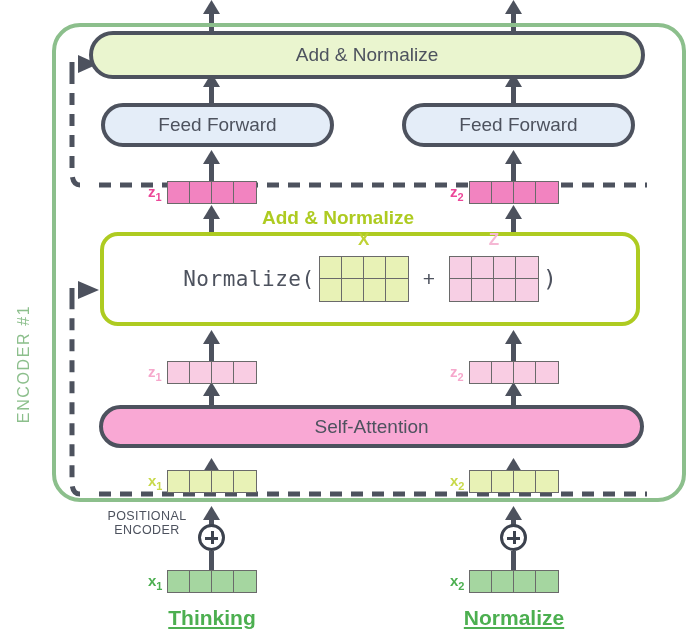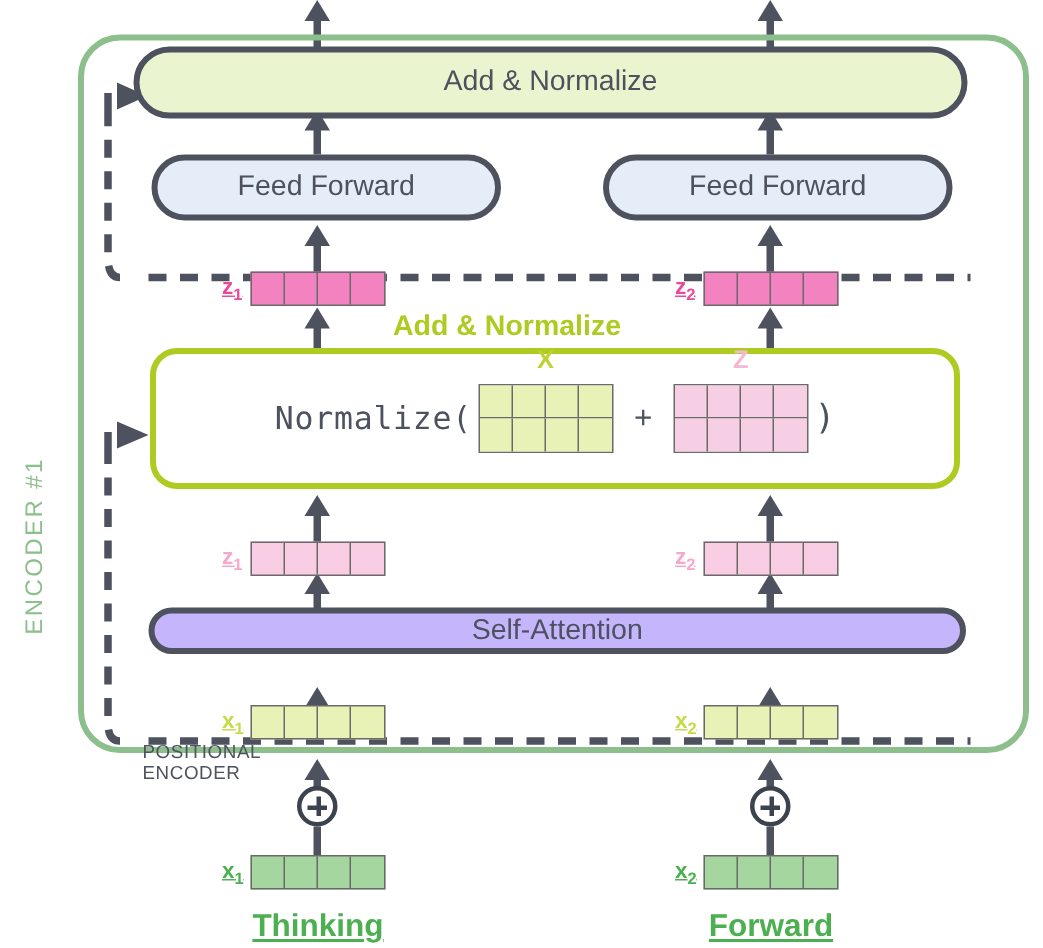--- a/index.html
+++ b/index.html
@@ -68,22 +68,22 @@
     border-radius: 22px;
   }
   #feed-forward-2 {
     left: 402px; top: 103px;
     width: 233px; height: 44px;
     background: #e4edf8;
     border-radius: 22px;
   }
   #self-attention {
     left: 99px; top: 405px;
-    width: 545px; height: 31px;
-    background: #c4b5fd;
+    width: 545px; height: 43px;
+    background: #f9a8d4;
     border-radius: 24px;
   }
 
   
   #layernorm-box {
     left: 100px; top: 232px;
     width: 540px; height: 94px;
     box-sizing: border-box;
     border: 4px solid #aecb21;
     border-radius: 18px;
@@ -147,21 +147,20 @@
   
   .vec-group {
     display: flex;
     align-items: center;
     gap: 5px;
   }
   .vec-label {
     font-size: 15px;
     font-weight: bold;
     font-family: "Liberation Sans", sans-serif;
-    text-decoration: underline;
   }
   .vec-label sub { font-size: 11px; font-weight: bold; }
   .vec {
     display: grid;
     grid-template-columns: repeat(4, 22px);
     height: 21px;
     border: 1px solid #6a6a6a;
     box-sizing: content-box;
   }
   .vec > div {
@@ -187,23 +186,23 @@
   #add-norm-mid-label {
     left: 262px; top: 207px;
     color: #aecb21;
     font-size: 19px;
     font-weight: bold;
     white-space: nowrap;
   }
 
   
   #pos-enc-label {
-    left: 95px; top: 494px;
+    left: 95px; top: 509px;
     width: 104px;
-    text-align: left;
+    text-align: center;
     color: #4d525e;
     font-size: 12.5px;
     line-height: 14px;
     letter-spacing: 0.4px;
   }
   .plus-circle {
     width: 27px; height: 27px;
     border: 3px solid #3c424e;
     border-radius: 50%;
     background: #ffffff;
@@ -465,15 +464,15 @@
     <span class="vec-label lab-green">x<sub>2</sub></span>
     <div class="vec v-green">
         <div></div>
         <div></div>
         <div></div>
         <div></div>
       </div>
   </div>
 
   <div class="abs word" style="left:132px; top:606px; width:160px;">Thinking</div>
-  <div class="abs word" style="left:434px; top:606px; width:160px;">Forward</div>
+  <div class="abs word" style="left:434px; top:606px; width:160px;">Normalize</div>
 
 </div>
 
 </body></html>

